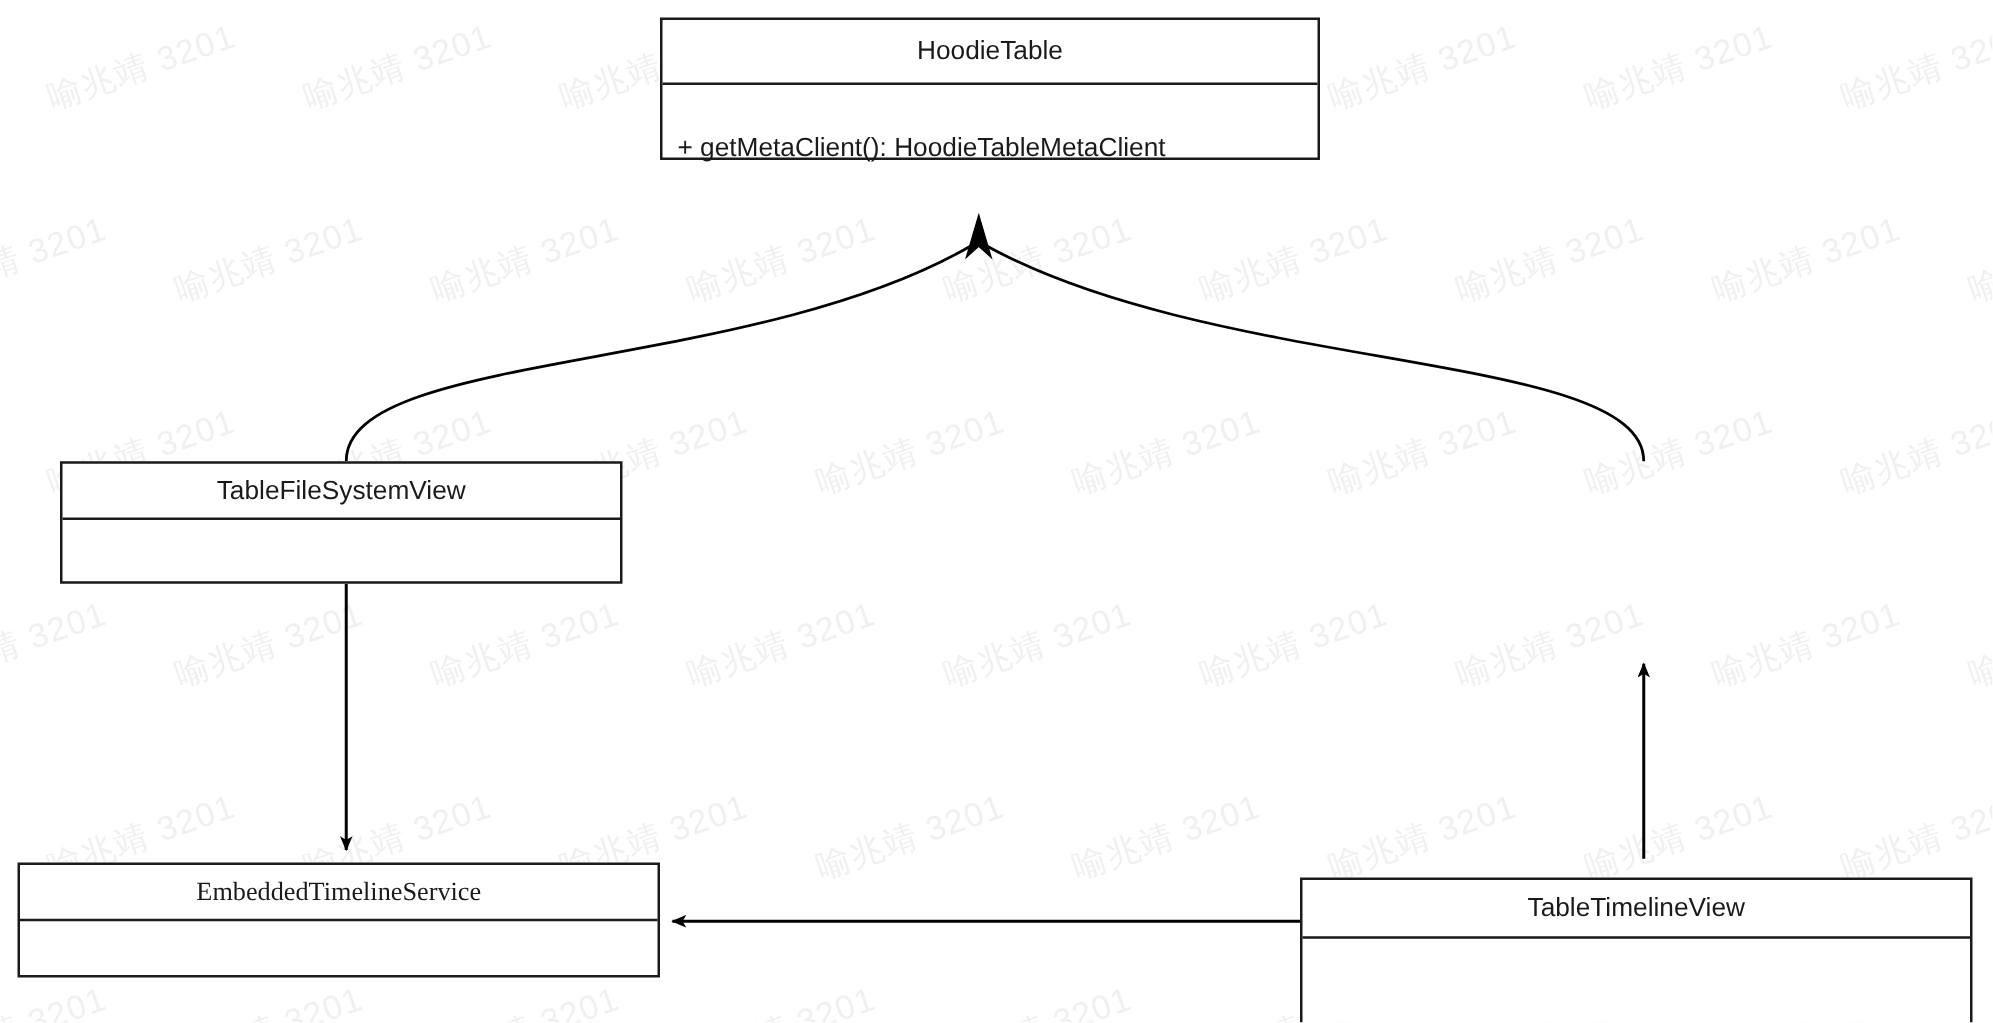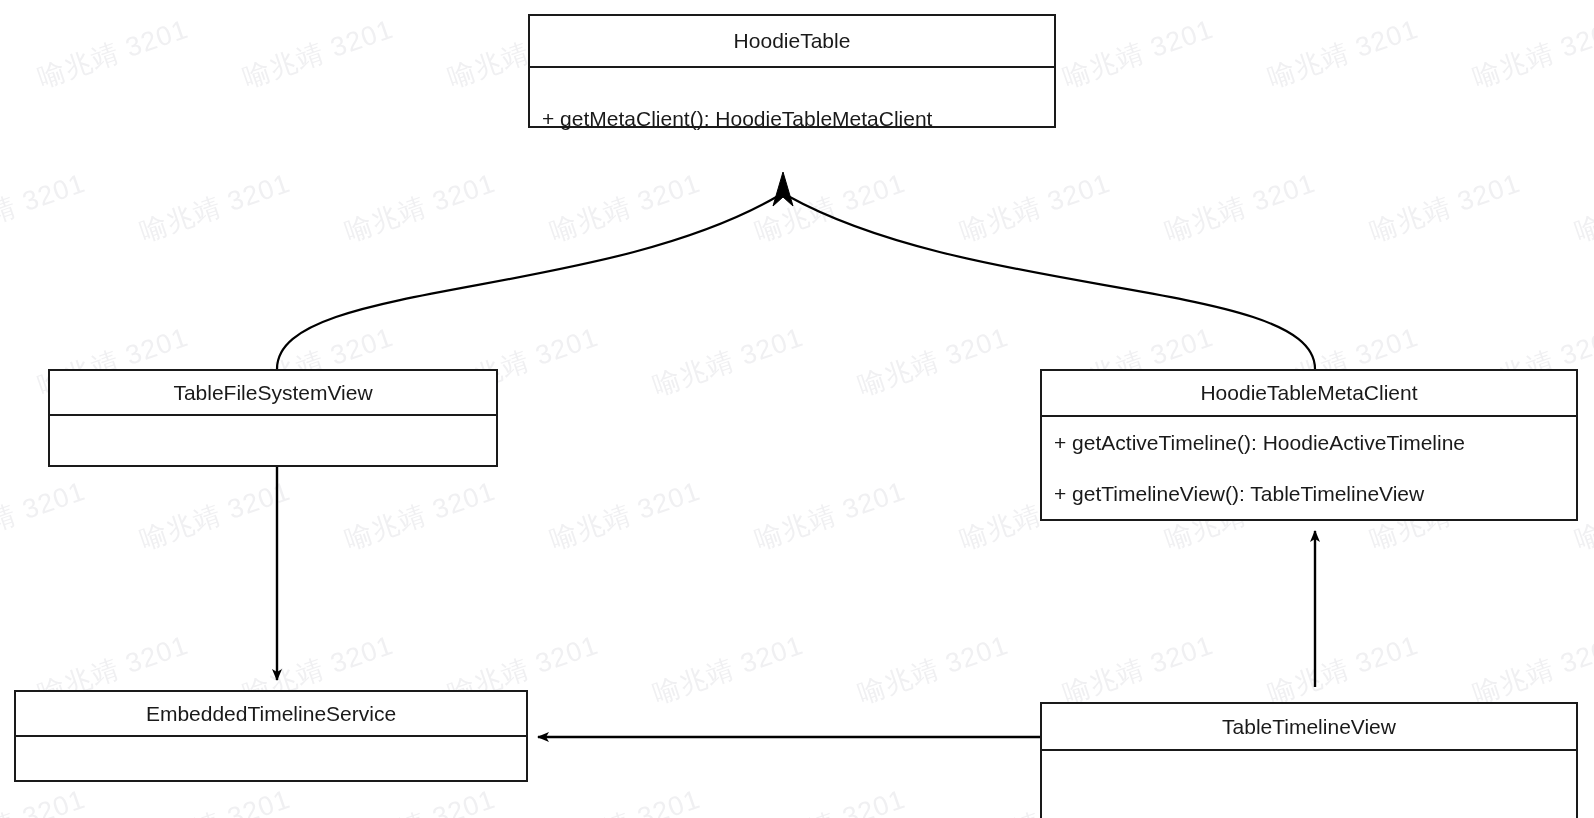--- a/index.html
+++ b/index.html
@@ -94,21 +94,21 @@
 
   #box-table-fs-view     { left: 14px;  top: 369px; width: 450px; height: 98px; margin-left: 34px; }
   #box-table-fs-view .class-header { height: 45px; }
   #box-table-fs-view .class-members { height: 49px; }
 
   #box-meta-client       { left: 1040px; top: 369px; width: 538px; height: 152px; }
   #box-meta-client .class-header { height: 46px; }
   #box-meta-client .class-members { height: 102px; }
 
   #box-embedded-service  { left: 14px;  top: 690px; width: 514px; height: 92px; }
-  #box-embedded-service .class-header { height: 45px; }
+  #box-embedded-service .class-header { height: 45px; font-family: Liberation Serif, serif; }
   #box-embedded-service .class-members { height: 43px; }
 
   #box-table-timeline    { left: 1040px; top: 687px; width: 538px; height: 131px; margin-top: 15px; }
   #box-table-timeline .class-header { height: 47px; }
   #box-table-timeline .class-members { height: 82px; }
 </style>
 </head>
 <body>
 
 <div id="canvas">
@@ -192,27 +192,20 @@
     <div class="class-members">
       <div class="member-row">+ getMetaClient(): HoodieTableMetaClient</div>
     </div>
   </div>
 
   <div class="class-box" id="box-table-fs-view">
     <div class="class-header">TableFileSystemView</div>
     <div class="class-members members-empty"></div>
   </div>
 
-  <div class="class-box" id="box-meta-client">
-    <div class="class-header">HoodieTableMetaClient</div>
-    <div class="class-members">
-      <div class="member-row">+ getActiveTimeline(): HoodieActiveTimeline</div>
-      <div class="member-row">+ getTimelineView(): TableTimelineView</div>
-    </div>
-  </div>
 
   <div class="class-box" id="box-embedded-service">
     <div class="class-header">EmbeddedTimelineService</div>
     <div class="class-members members-empty"></div>
   </div>
 
   <div class="class-box" id="box-table-timeline">
     <div class="class-header">TableTimelineView</div>
     <div class="class-members members-empty"></div>
   </div>

